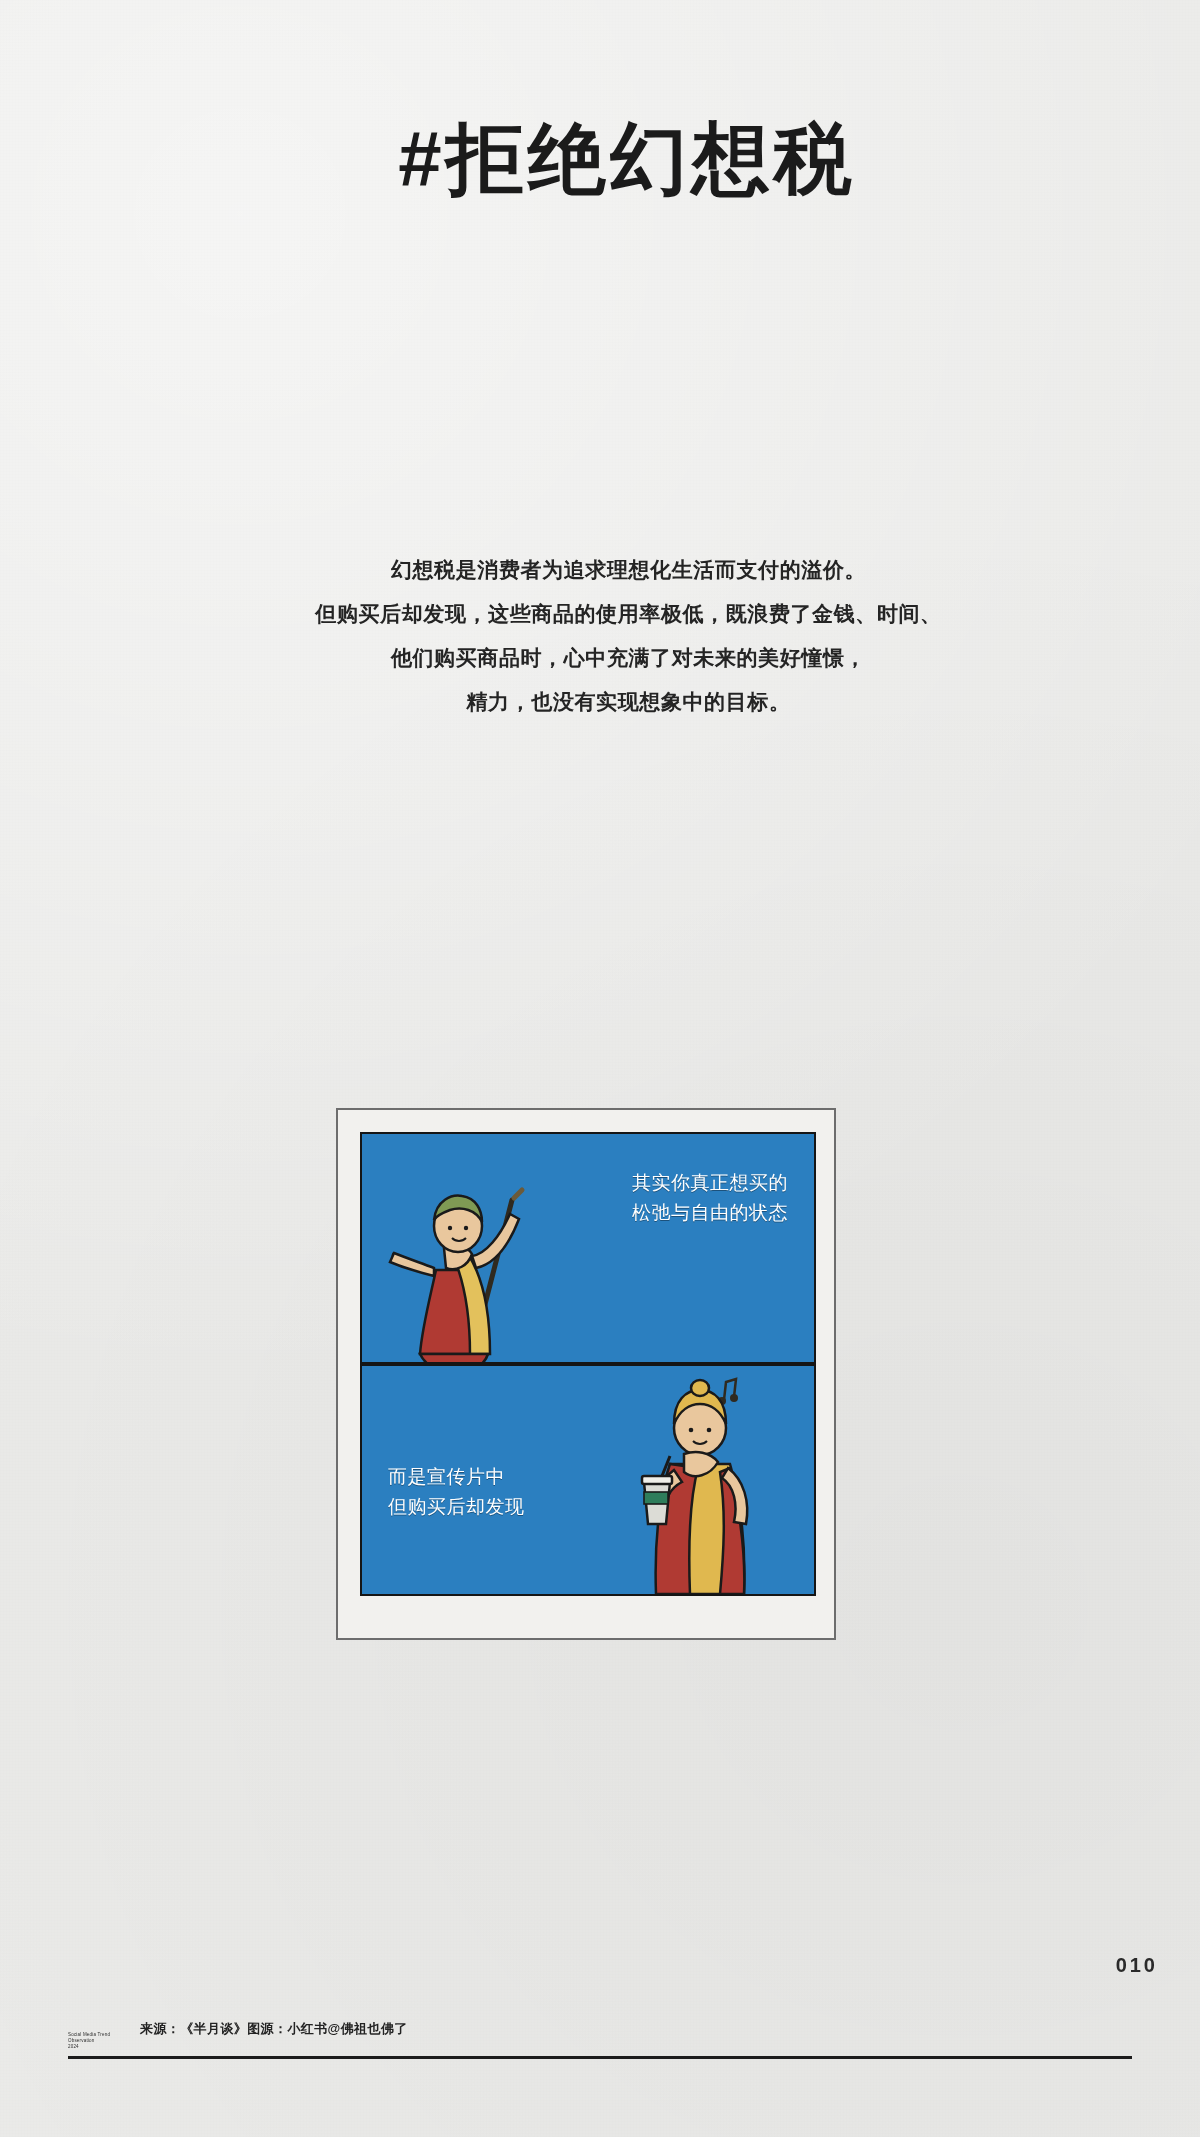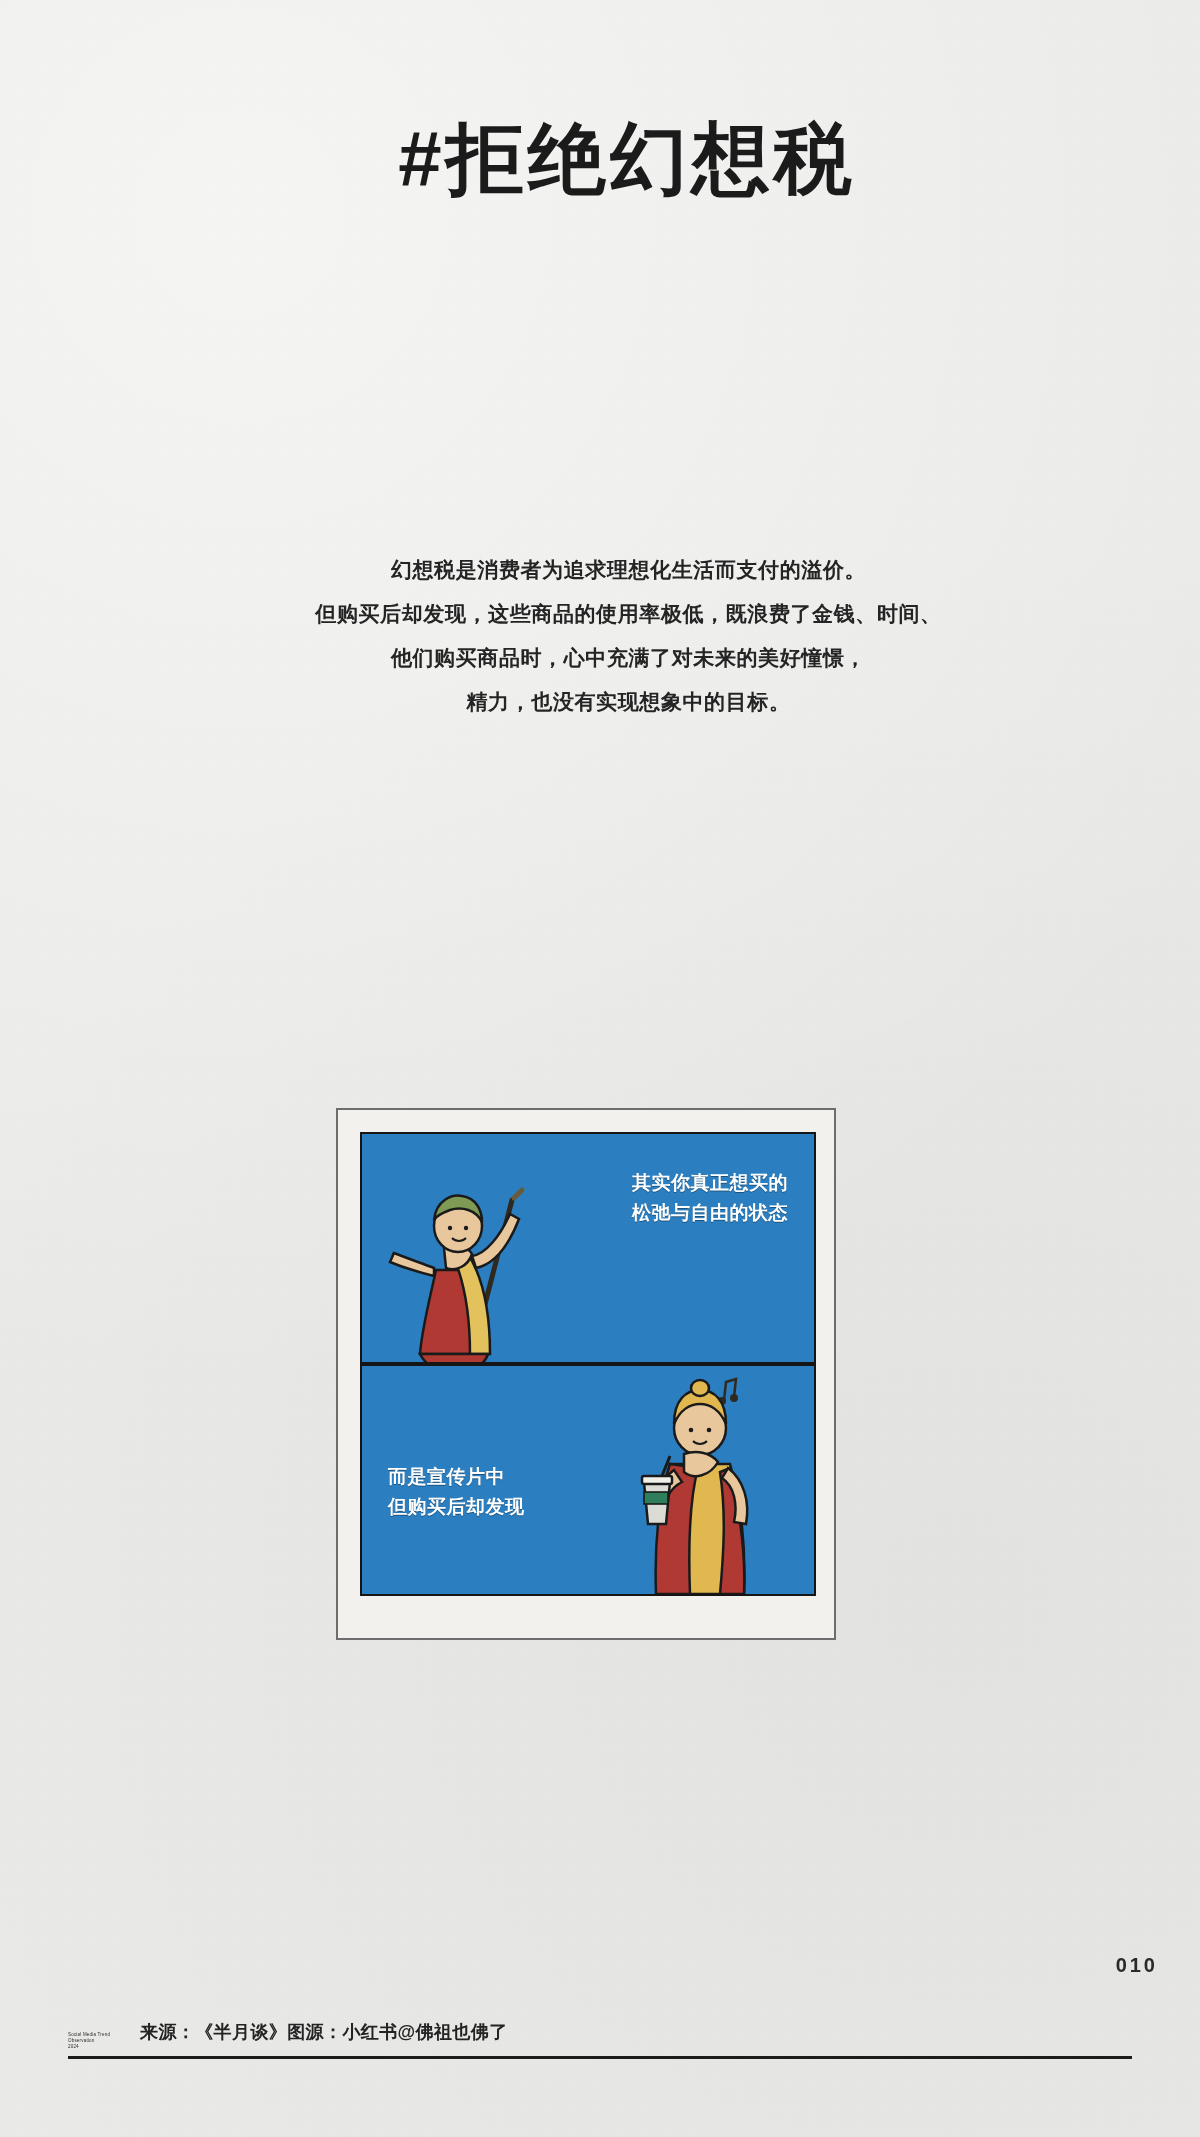--- a/index.html
+++ b/index.html
@@ -81,21 +81,21 @@
     border: 2px solid #151515;
     box-sizing: border-box;
     overflow: hidden;
   }
   .panel + .panel { }
 
   .panel-caption {
     position: absolute;
     color: #ffffff;
     font-size: 19px;
-    font-weight: 700;
+    font-weight: 400;
     line-height: 30px;
     letter-spacing: 0.5px;
     text-shadow: 0 1px 0 rgba(0,0,0,0.35);
   }
   .cap-top {
     right: 26px;
     top: 34px;
     text-align: right;
   }
   .cap-bottom {
@@ -111,21 +111,21 @@
     left: 68px;
     top: 2056px;
     width: 1064px;
     height: 3px;
     background: #1c1c1c;
   }
   .footer-source {
     position: absolute;
     left: 140px;
     top: 2020px;
-    font-size: 18px;
+    font-size: 13px;
     color: #232323;
     font-weight: 600;
     letter-spacing: 0.4px;
   }
   .page-number {
     position: absolute;
     right: 42px;
     top: 1954px;
     font-size: 20px;
     letter-spacing: 3px;

